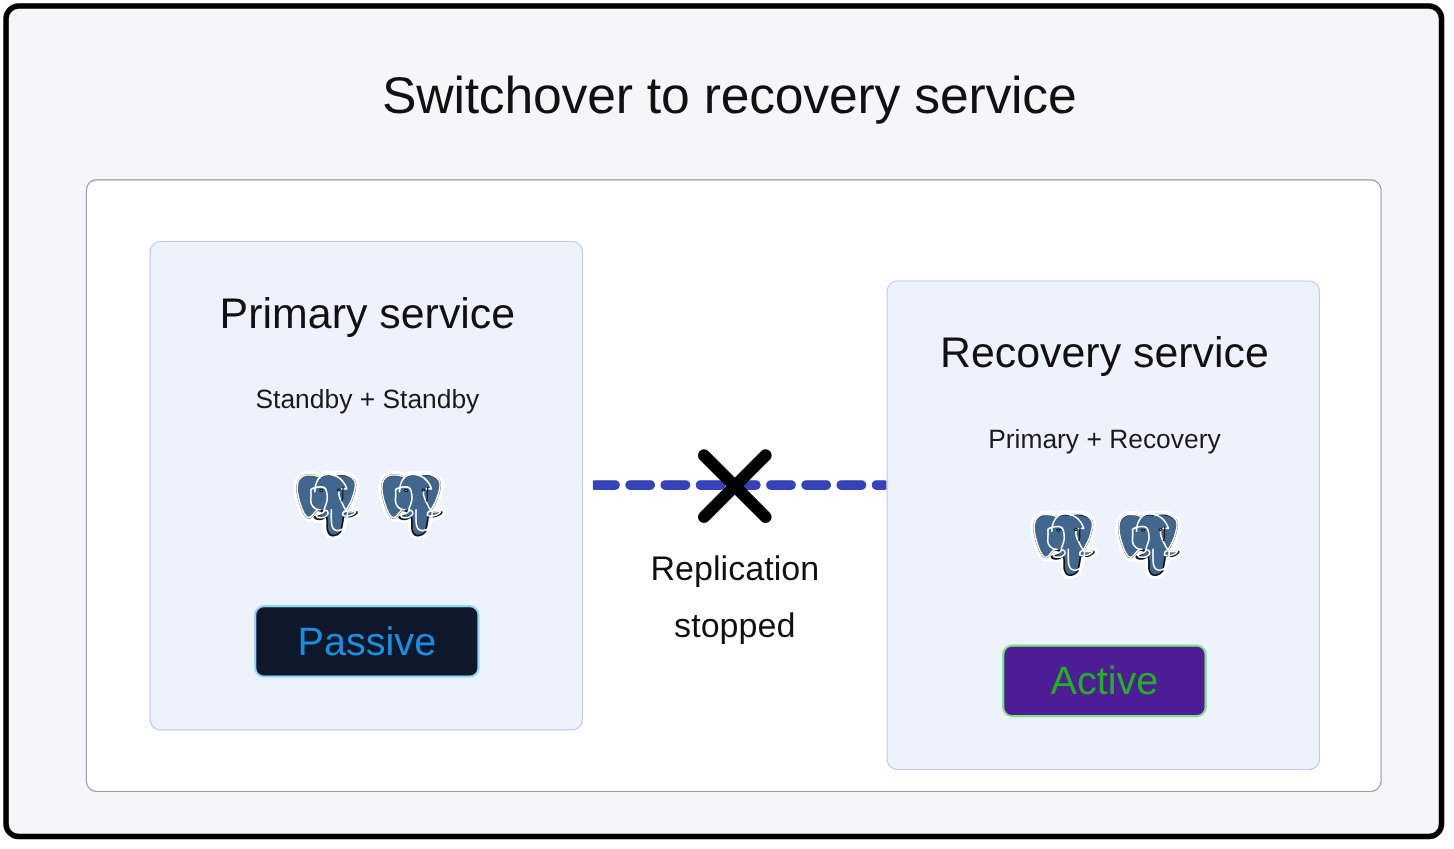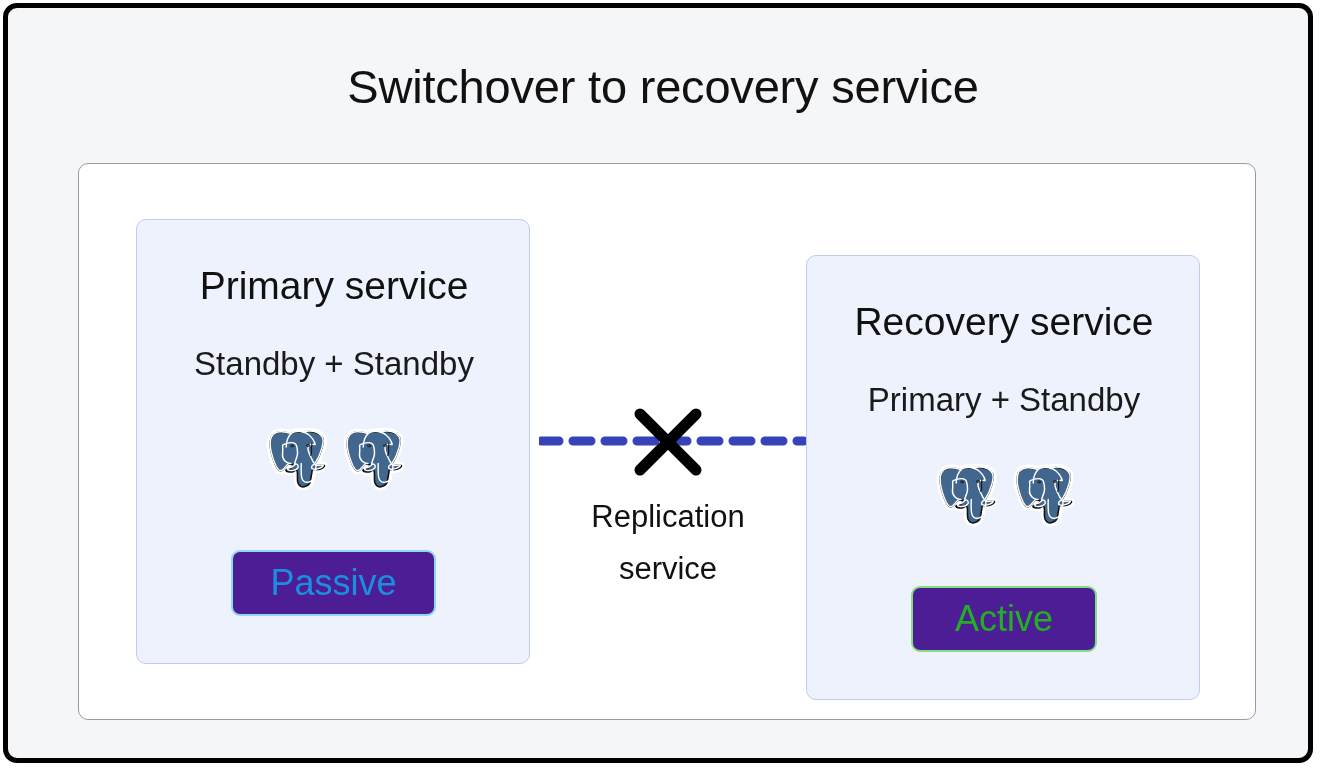--- a/index.html
+++ b/index.html
@@ -80,21 +80,21 @@
     line-height: 48px;
     color: #111111;
     white-space: nowrap;
   }
   .panel-subtitle {
     position: absolute;
     left: 0;
     top: 125px;
     width: 394px;
     text-align: center;
-    font-size: 33px;
+    font-size: 24px;
     font-weight: 400;
     line-height: 38px;
     color: #1a1a1a;
     white-space: nowrap;
   }
 
   
   .node-row {
     position: absolute;
     left: 0;
@@ -119,21 +119,21 @@
     font-size: 36px;
     line-height: 40px;
     border-width: 2px;
     border-style: solid;
     border-radius: 9px;
     white-space: nowrap;
   }
   #badge-passive {
     left: 94px;
     width: 205px;
-    background: #4c1d95;
+    background: #0f172a;
     border-color: #8ed8f4;
     color: #1a8fe0;
   }
   #badge-active {
     left: 104px;
     width: 186px;
     background: #4c1d95;
     border-color: #84df84;
     color: #22b022;
   }
@@ -248,27 +248,27 @@
         <line x1="2" y1="5" x2="265" y2="5" stroke="#3642b8" stroke-width="9" stroke-linecap="round" stroke-dasharray="18 14"></line>
       </svg>
       <svg id="replication-cross" viewBox="0 0 72 72">
         <g stroke="#000000" stroke-width="11" stroke-linecap="round">
           <line x1="8" y1="8" x2="64" y2="64"></line>
           <line x1="64" y1="8" x2="8" y2="64"></line>
         </g>
       </svg>
       <div id="replication-label">
         <div>Replication</div>
-        <div>service</div>
+        <div>stopped</div>
       </div>
     </div>
 
     <div class="service-panel" id="panel-recovery">
       <div class="panel-title">Recovery service</div>
-      <div class="panel-subtitle">Primary + Standby</div>
+      <div class="panel-subtitle">Primary + Recovery</div>
 
       <div class="node-row">
         <svg class="pg-node" viewBox="0 0 64 68">
           <g fill="none" stroke="#ffffff" stroke-width="7.2" stroke-linecap="round" stroke-linejoin="round">
             <path d="M58.7 40.3c-7 1.5-7.5-.9-7.5-.9 7.4-11 10.5-24.9 7.8-28.3C51.7 3 39.3 6.3 39.1 6.4h-.1c-1.4-.3-2.9-.5-4.7-.5-3.2 0-5.6.9-7.5 2.2 0 0-22.4-9.2-21.4 11.7.2 4.4 6.3 33.5 13.7 24.7 2.7-3.2 5.3-5.9 5.3-5.9 1.3.9 2.9 1.3 4.6 1.2l.1-.1c0 .4 0 .8.1 1.4-2 2.2-1.4 2.6-5.4 3.4-4 .8-1.6 2.3-.1 2.7 1.8.4 5.9 1.1 8.7-2.8l-.1.5c.7.6 1.3 3.9 1.2 6.9-.1 3-.2 5.1.5 6.7.7 1.6 1.4 5.2 6.4 4.2 4.2-.9 6.4-3.2 6.7-7.1.2-2.8.7-2.3.7-4.8l.4-1.2c.5-4 .1-5.3 2.9-4.7l.7.1c2 .1 4.6-.3 6.1-1 3.2-1.5 5.1-4 2-3.3z"></path>
           </g>
           <g>
             <path fill="#41678f" stroke="#111111" stroke-width="1.6" stroke-linecap="round" stroke-linejoin="round" d="M58.7 40.3c-7 1.5-7.5-.9-7.5-.9 7.4-11 10.5-24.9 7.8-28.3C51.7 3 39.3 6.3 39.1 6.4h-.1c-1.4-.3-2.9-.5-4.7-.5-3.2 0-5.6.9-7.5 2.2 0 0-22.4-9.2-21.4 11.7.2 4.4 6.3 33.5 13.7 24.7 2.7-3.2 5.3-5.9 5.3-5.9 1.3.9 2.9 1.3 4.6 1.2l.1-.1c0 .4 0 .8.1 1.4-2 2.2-1.4 2.6-5.4 3.4-4 .8-1.6 2.3-.1 2.7 1.8.4 5.9 1.1 8.7-2.8l-.1.5c.7.6 1.3 3.9 1.2 6.9-.1 3-.2 5.1.5 6.7.7 1.6 1.4 5.2 6.4 4.2 4.2-.9 6.4-3.2 6.7-7.1.2-2.8.7-2.3.7-4.8l.4-1.2c.5-4 .1-5.3 2.9-4.7l.7.1c2 .1 4.6-.3 6.1-1 3.2-1.5 5.1-4 2-3.3z"></path>
             <g fill="none" stroke="#ffffff" stroke-width="1.5" stroke-linecap="round" stroke-linejoin="round">
               <path d="M37.4 38.5c-.2 6.9.1 13.8.7 15.5.6 1.7 1.9 5 6.9 3.9 4.2-.9 5.7-2.6 6.3-6.4.5-2.8 1.4-10.6 1.5-12.2"></path>

